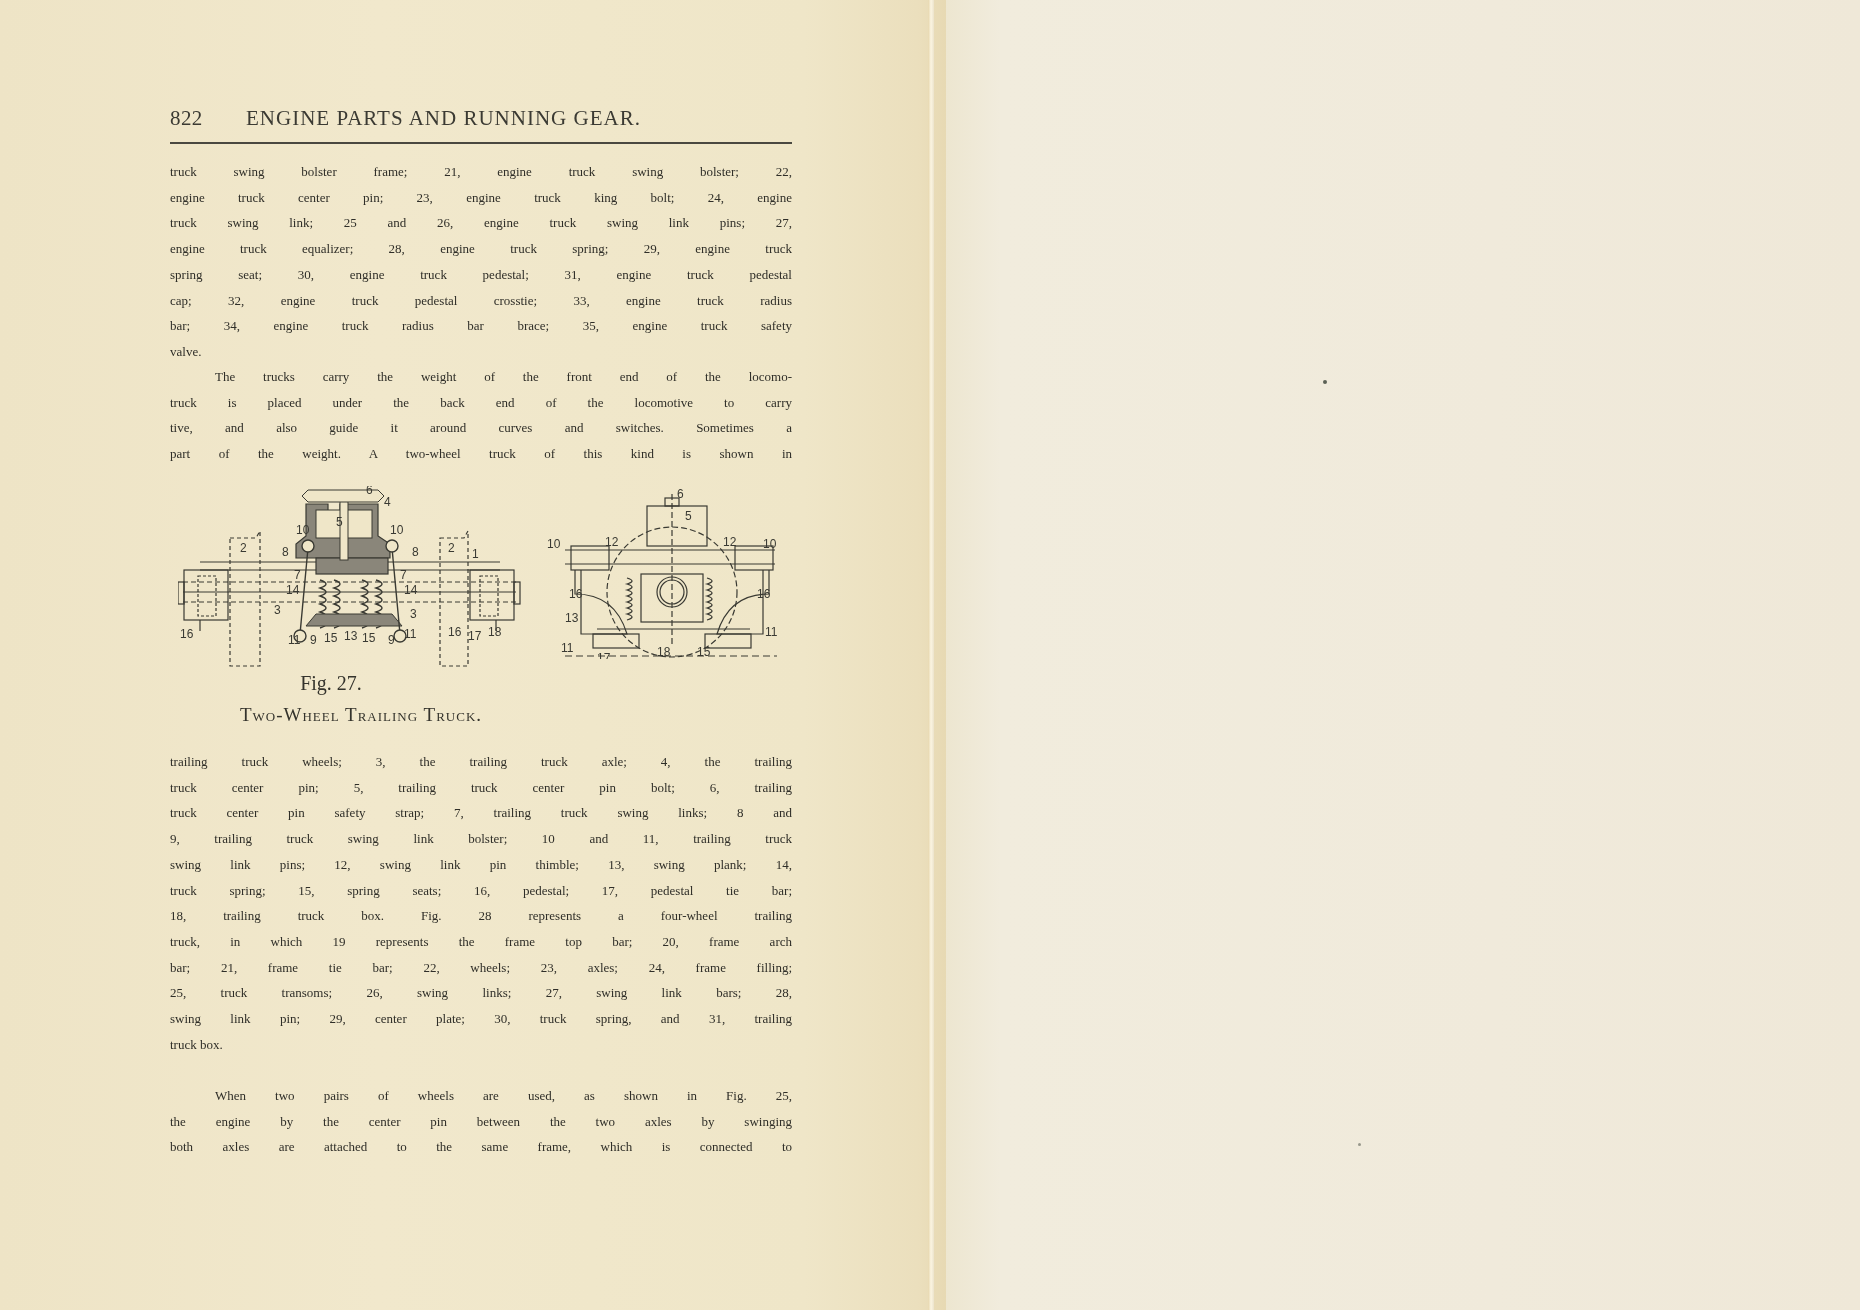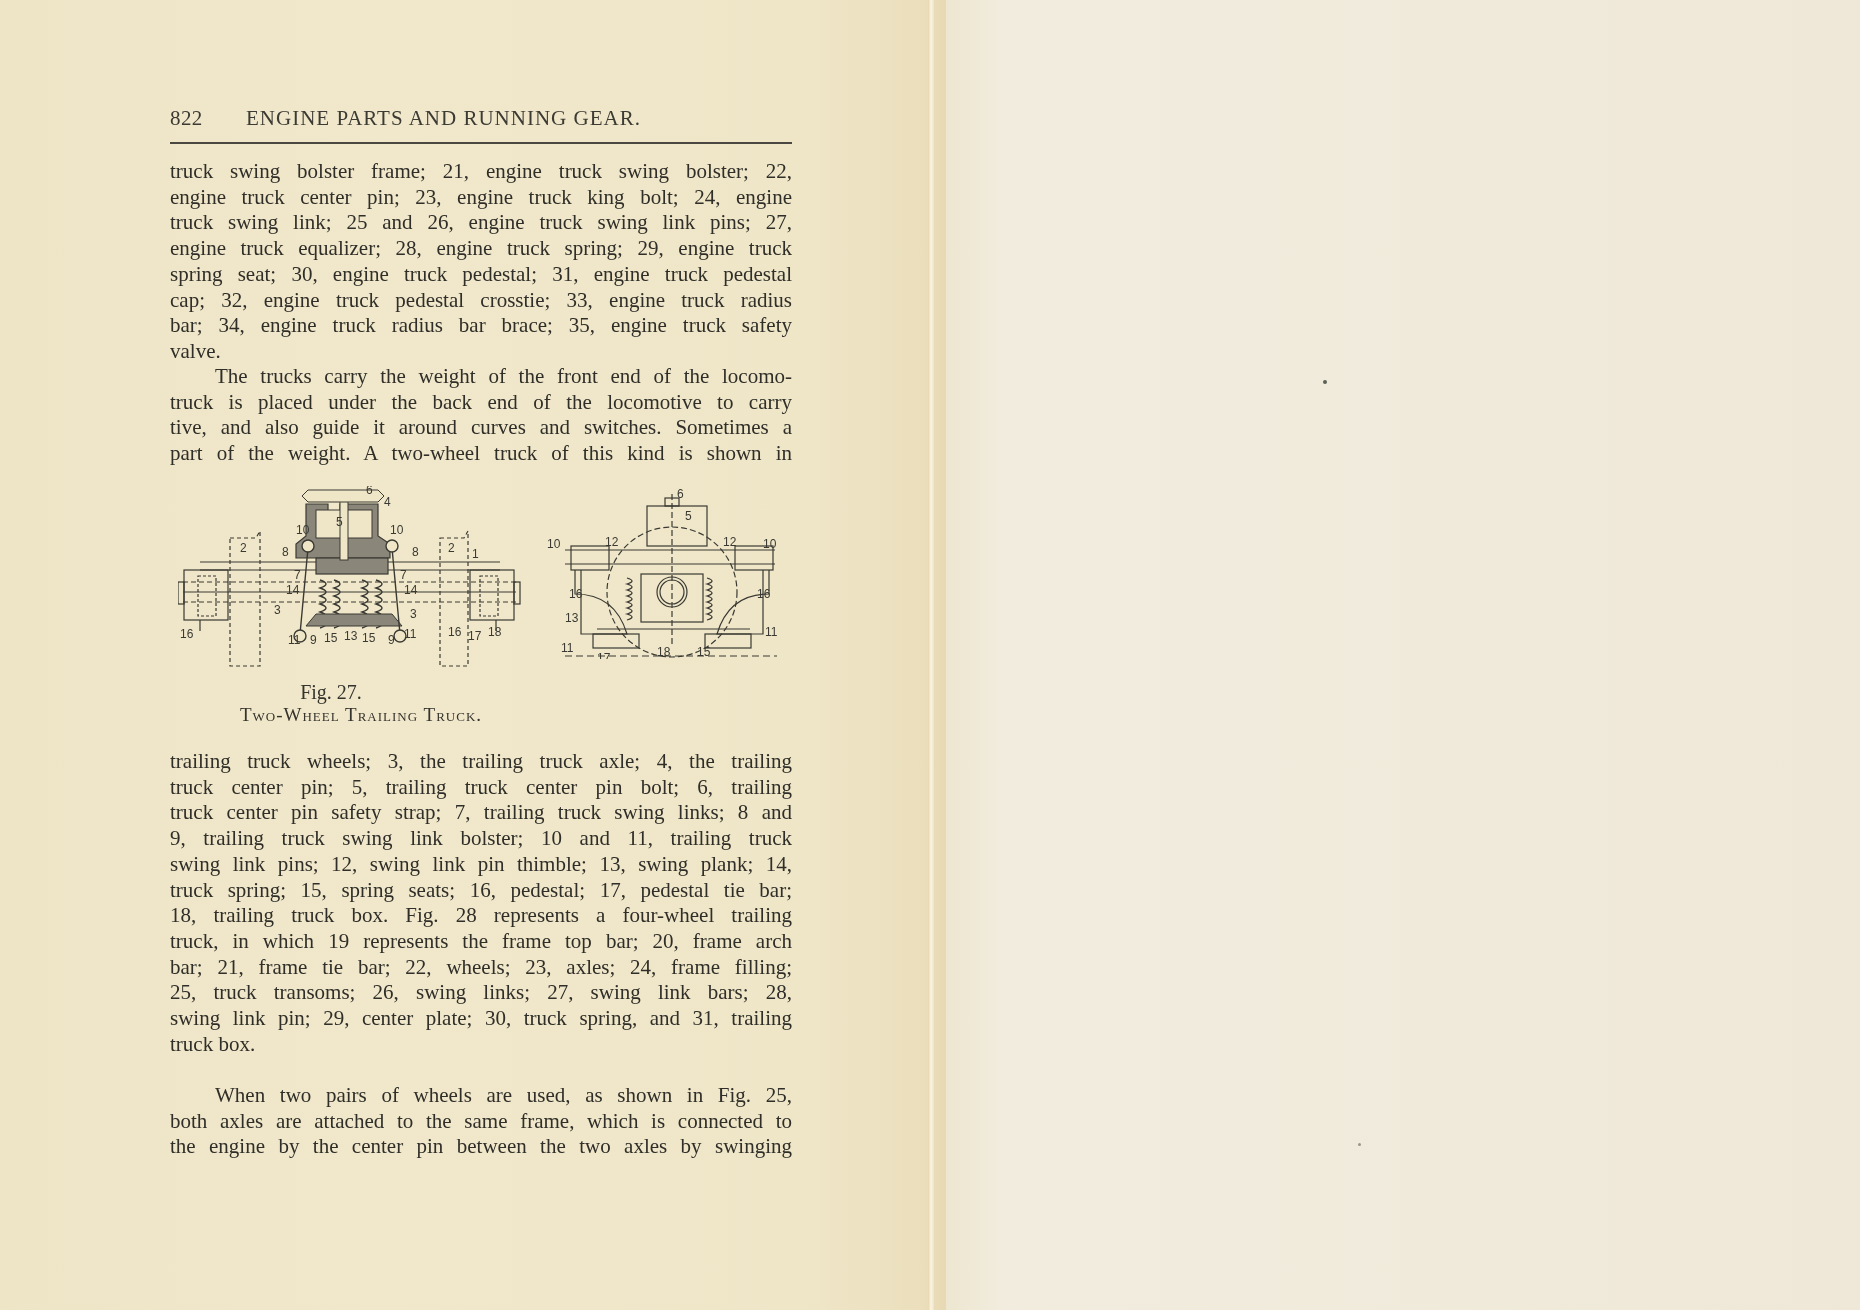--- a/index.html
+++ b/index.html
@@ -27,33 +27,33 @@
     .header {
       position: absolute; left: 170px; top: 106px; width: 622px; height: 30px;
       color: #3b3a33; font-size: 21px; letter-spacing: 0.4px;
     }
     .header .pageno { position: absolute; left: 0; top: 0; }
     .header .running { position: absolute; left: 76px; top: 0; letter-spacing: 1px; }
     .rule { position: absolute; left: 170px; top: 142px; width: 622px; height: 1.5px; background: #4a4840; }
 
     .text {
       position: absolute; left: 170px; width: 622px;
-      color: #2f2e28; font-size: 21px; line-height: 25.7px;
+      color: #2f2e28; font-size: 13px; line-height: 25.7px;
       text-align: justify; text-align-last: justify;
     }
     .text .line { display: block; text-align: justify; text-align-last: justify; white-space: nowrap; }
     .text .line.last { text-align-last: left; }
     .text .indent { padding-left: 45px; }
 
     .figure { position: absolute; left: 170px; top: 486px; width: 622px; height: 190px; }
     .fig-left { position: absolute; left: 8px; top: 0; }
     .fig-right { position: absolute; left: 375px; top: -2px; }
     .fig-num {
       position: absolute; left: 0; width: 622px; top: 672px; text-align: center;
-      font-size: 20px; color: #34332c; padding-left: 40px; box-sizing: border-box; margin-top: 9px;
+      font-size: 20px; color: #34332c; padding-left: 40px; box-sizing: border-box;
     }
     .fig-title {
       position: absolute; left: 0; width: 622px; top: 704px; text-align: center;
       font-size: 19px; color: #34332c; font-variant: small-caps; letter-spacing: 1px;
       padding-left: 20px; box-sizing: border-box; margin-left: 40px;
     }
     svg text { font-family: "Liberation Sans", "DejaVu Sans", sans-serif; fill: #3a3a33; }
   </style>
 </head>
 <body>
@@ -223,22 +223,22 @@
       <span class="line">18, trailing truck box.  Fig. 28 represents a four-wheel trailing</span>
       <span class="line">truck, in which 19 represents the frame top bar; 20, frame arch</span>
       <span class="line">bar; 21, frame tie bar; 22, wheels; 23, axles; 24, frame filling;</span>
       <span class="line">25, truck transoms; 26, swing links; 27, swing link bars; 28,</span>
       <span class="line">swing link pin; 29, center plate; 30, truck spring, and 31, trailing</span>
       <span class="line last">truck box.</span>
     </div>
 
     <div class="text" style="top:1083px;">
       <span class="line indent">When two pairs of wheels are used, as shown in Fig. 25,</span>
+      <span class="line">the engine by the center pin between the two axles by swinging</span>
       <span class="line">both axles are attached to the same frame, which is connected to</span>
-      <span class="line">the engine by the center pin between the two axles by swinging</span>
     </div>
   </div>
 
   <div class="spine"></div>
 
   <div class="page-right">
     <div class="speck" style="left:377px; top:380px; width:4px; height:4px;"></div>
     <div class="speck" style="left:412px; top:1143px; width:3px; height:3px; opacity:0.6;"></div>
   </div>
 </div>

